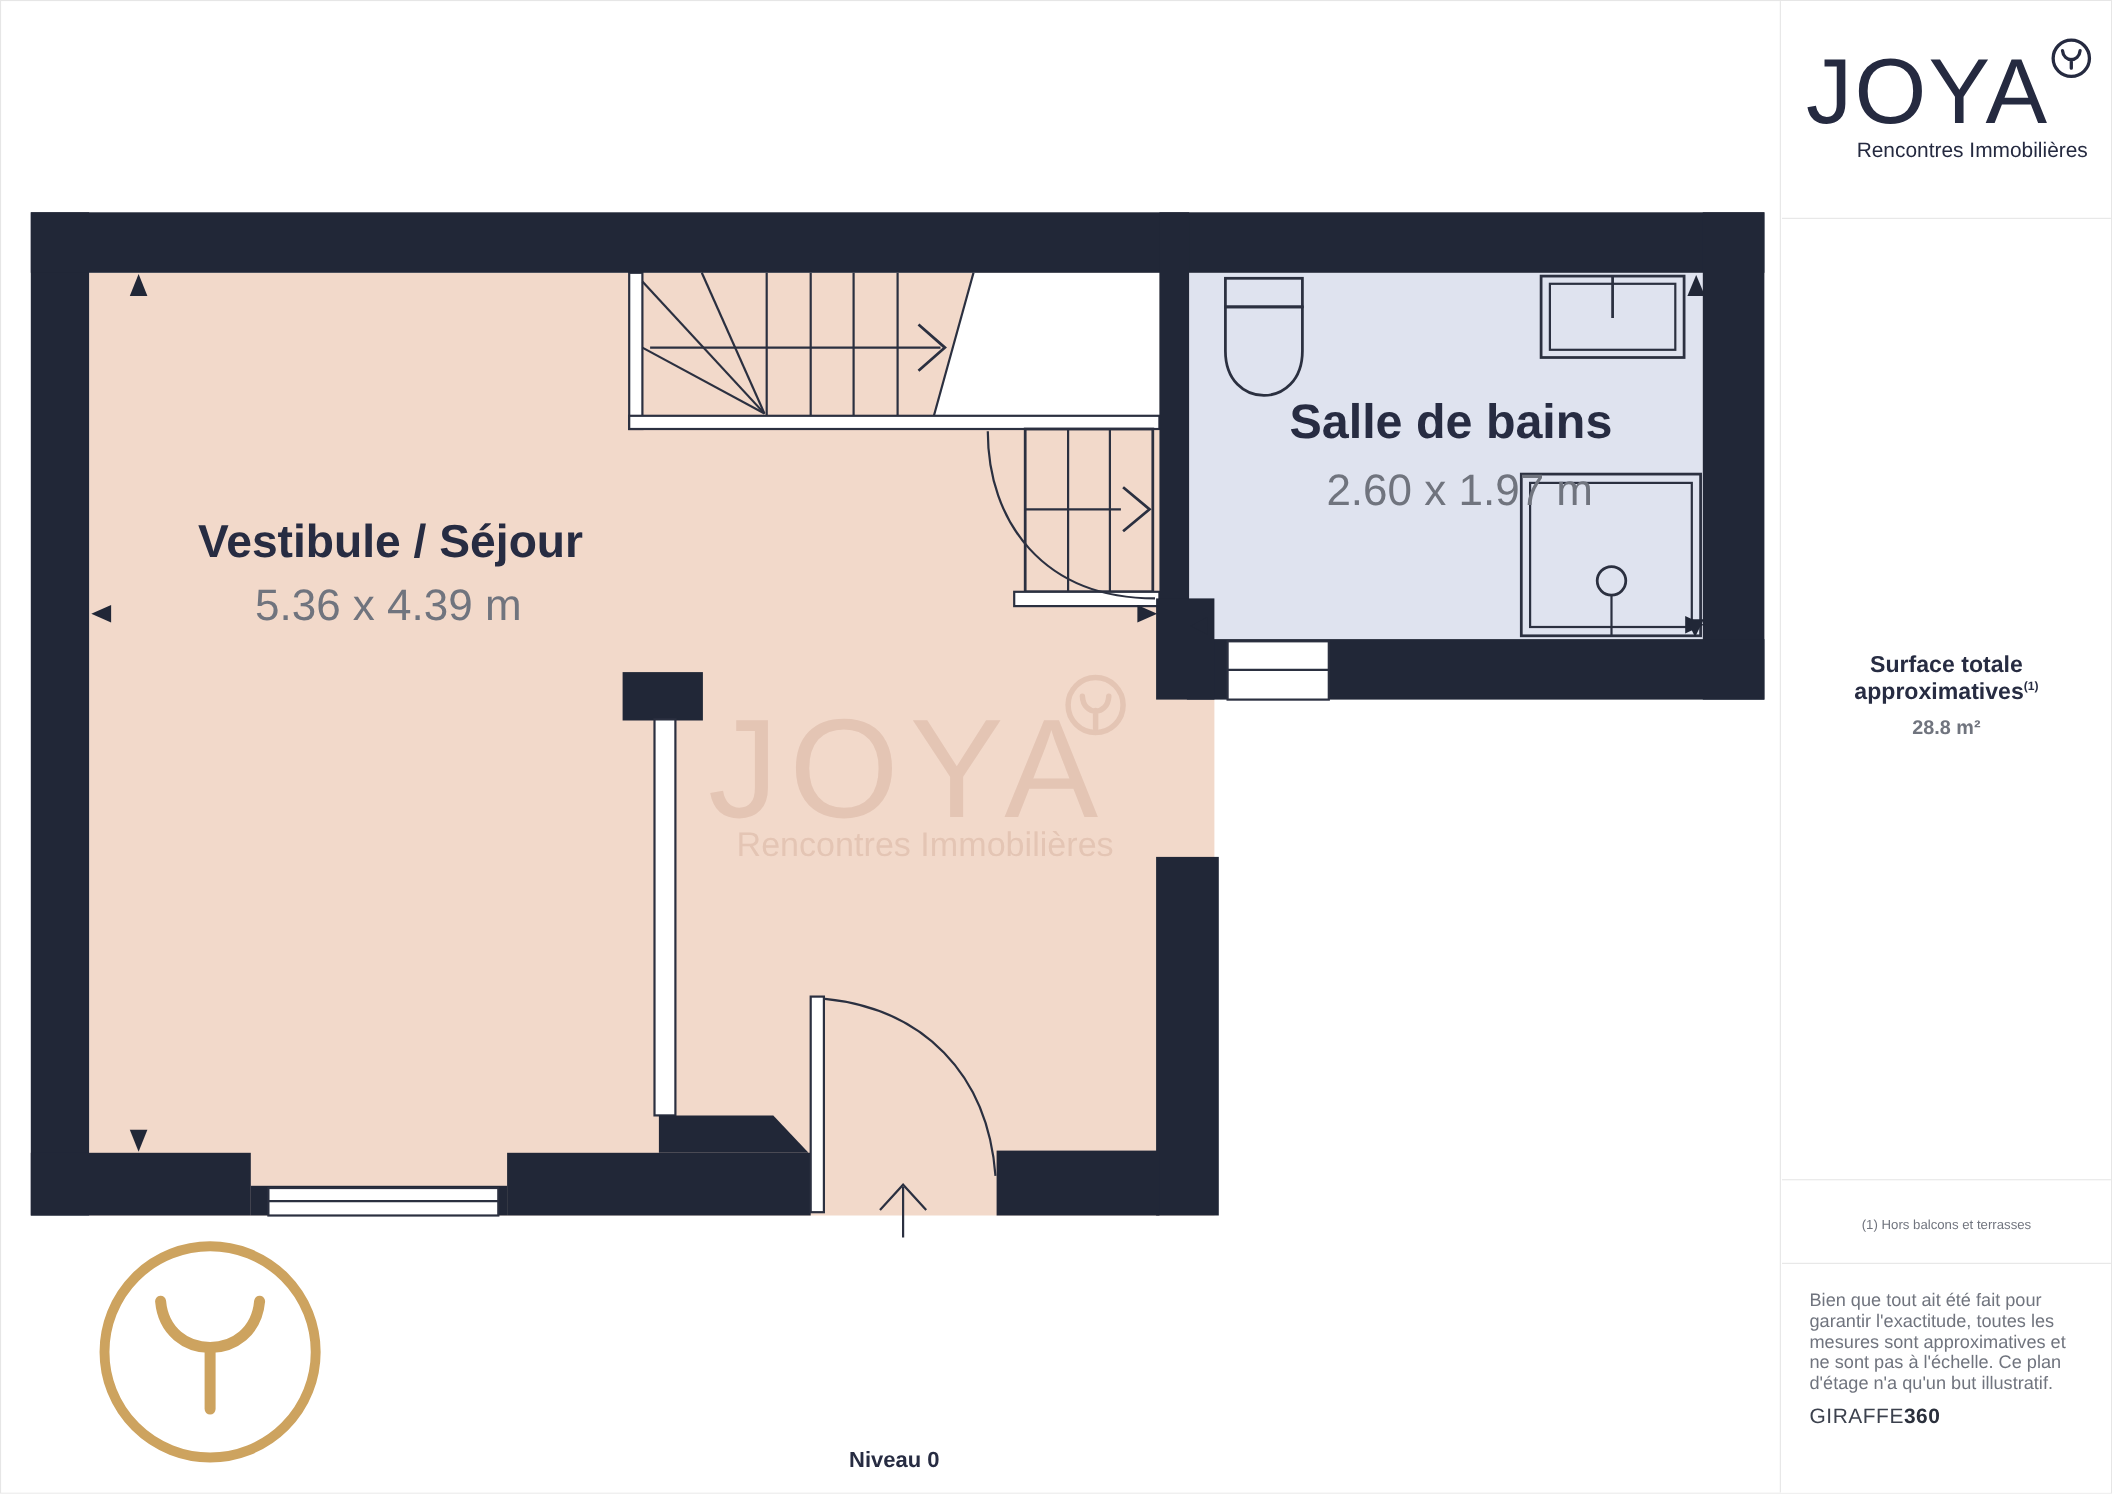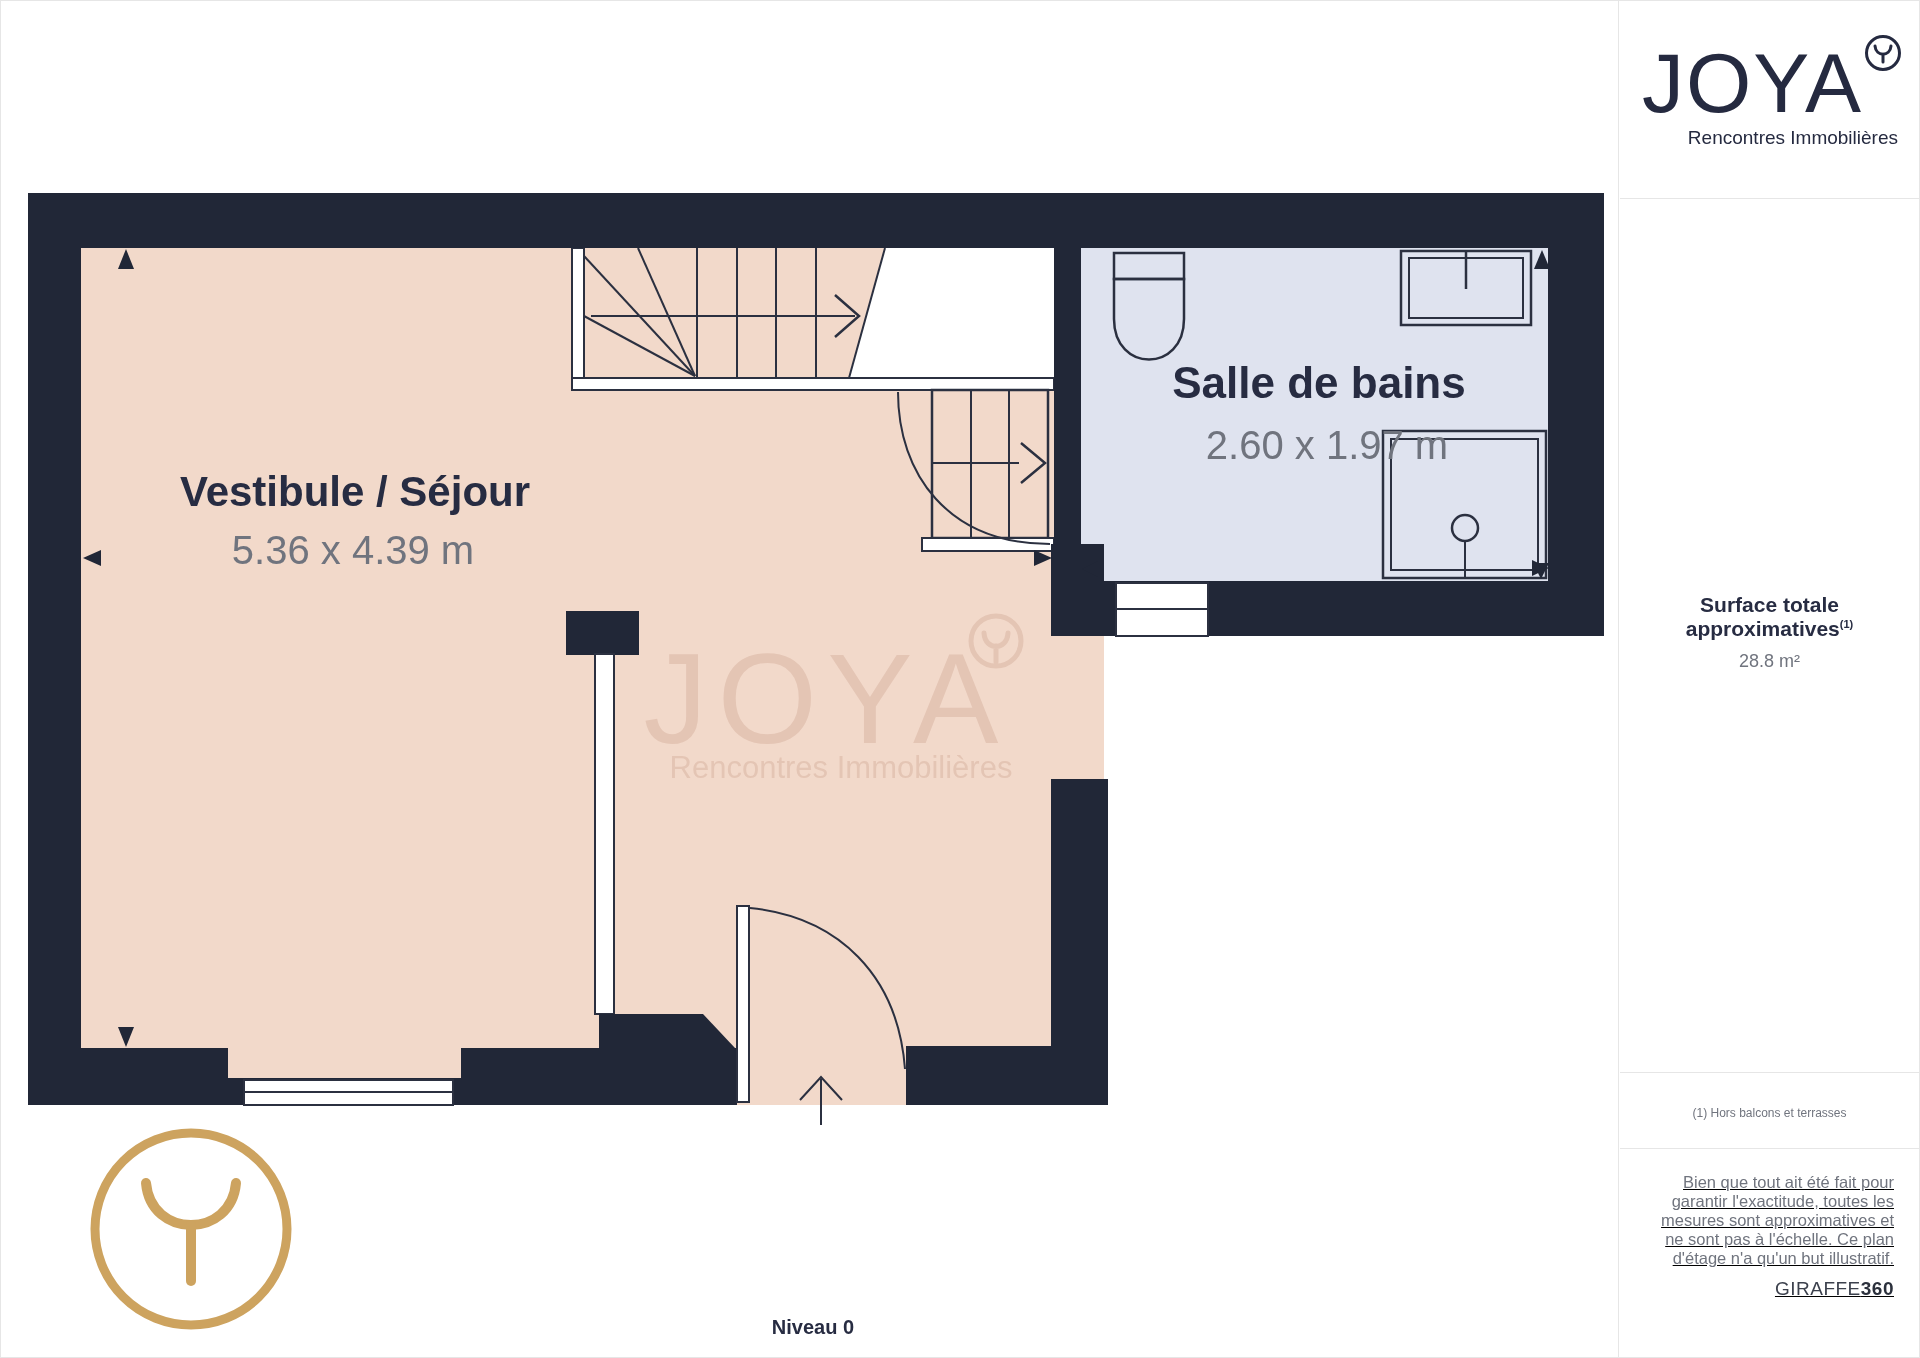--- a/index.html
+++ b/index.html
@@ -34,26 +34,26 @@
   .divider{position:absolute;left:1px;width:300px;height:1px;background:var(--divider);}
   #logo-block{position:absolute;top:40px;left:0;width:100%;text-align:center;}
   #brand-wordmark{font-size:84px;letter-spacing:2px;color:#252a40;line-height:1;
                   display:inline-block;position:relative;padding-right:34px;}
   #brand-mark{position:absolute;right:-6px;top:-8px;}
   #brand-tagline{font-size:19px;color:#252a40;margin-top:2px;text-align:right;
                  padding-right:22px;}
   #surface-block{position:absolute;top:592px;left:0;width:100%;text-align:center;}
   #surface-label{font-weight:700;font-size:21px;color:var(--label);}
   #surface-label sup{font-size:11px;}
-  #surface-value{font-size:18px;color:var(--dim-text);margin-top:10px;}
+  #surface-value{font-size:18px;color:var(--dim-text);margin-top:10px;font-weight:bold;}
   #footnote-block{position:absolute;top:1074px;left:0;width:100%;height:76px;
                   display:flex;align-items:center;justify-content:center;}
   #footnote-text{font-size:12px;color:var(--dim-text);}
   #disclaimer-block{position:absolute;top:1172px;left:0;width:100%;
-                    padding:0 26px;text-align:right;text-decoration:underline;}
+                    padding:0 26px;text-align:left;}
   #disclaimer-text{font-size:16.5px;line-height:19px;color:var(--dim-text);}
   #credit-line{margin-top:10px;font-size:19px;color:#3c414d;letter-spacing:.5px;}
   #credit-line b{font-weight:700;color:#2b303c;}
 </style>
 </head>
 <body>
 
 <div id="page">
 
   <svg id="plan-svg" width="1617" height="1358" viewBox="0 0 1617 1358">

